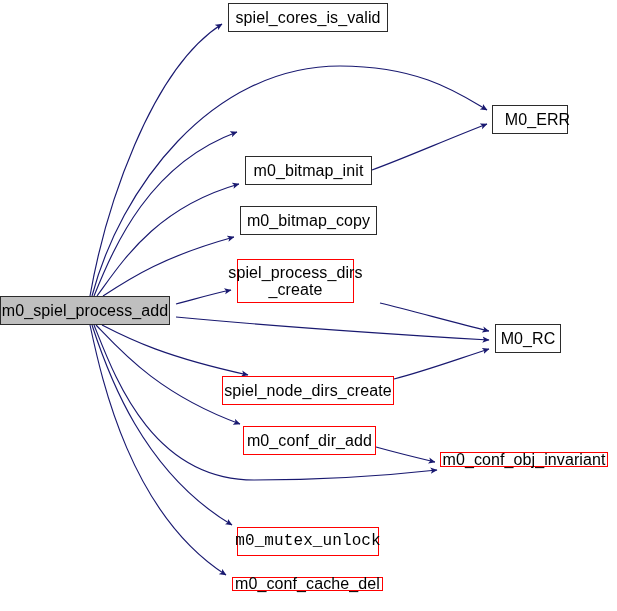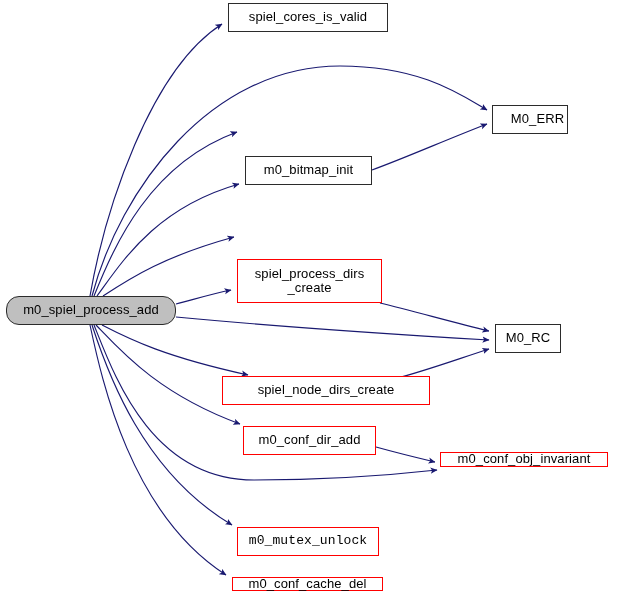--- a/index.html
+++ b/index.html
@@ -22,21 +22,21 @@
     width: 617px;
     height: 611px;
   }
   .node {
     position: absolute;
     box-sizing: border-box;
     display: flex;
     align-items: center;
     justify-content: center;
     text-align: center;
-    font-size: 13px;
+    font-size: 16px;
     line-height: 1.08;
     color: #000000;
     background: #ffffff;
     border: 1px solid #2b2b2b;
     white-space: pre;
     letter-spacing: 0.1px;
     z-index: 3;
     cursor: pointer;
   }
   .node.red {
@@ -74,22 +74,23 @@
       <path d="M 92,325 C 108,374 143,472 232,525" fill="none" stroke="#191970" stroke-width="1.15" marker-end="url(#arrowhead)"></path>
       <path d="M 90,325 C 102,381 131,514 226,575" fill="none" stroke="#191970" stroke-width="1.15" marker-end="url(#arrowhead)"></path>
       <path d="M 372,170 C 405,158 448,139 487,124" fill="none" stroke="#191970" stroke-width="1.15" marker-end="url(#arrowhead)"></path>
       <path d="M 380,303 C 413,311 452,322 489,331" fill="none" stroke="#191970" stroke-width="1.15" marker-end="url(#arrowhead)"></path>
       <path d="M 394,379 C 425,371 455,360 489,349" fill="none" stroke="#191970" stroke-width="1.15" marker-end="url(#arrowhead)"></path>
       <path d="M 376,447 C 394,452 414,457 435,462" fill="none" stroke="#191970" stroke-width="1.15" marker-end="url(#arrowhead)"></path>
     </svg>
 <div class="node" style="left: 228px; top: 3px; width: 160px; height: 29px;"><span class="node-label">spiel_cores_is_valid</span></div>
     <div class="node" style="left: 492px; top: 105px; width: 76px; height: 29px; padding-left: 15px;"><span class="node-label">M0_ERR</span></div>
     <div class="node" style="left: 245px; top: 156px; width: 127px; height: 29px;"><span class="node-label">m0_bitmap_init</span></div>
-    <div class="node red" style="left: 237px; top: 259px; width: 145px; height: 44px;"><span class="node-label">spiel_process_dirs
+    <div class="node" style="left: 240px; top: 206px; width: 137px; height: 29px;"><span class="node-label">m0_bitmap_copy</span></div>
+    <div class="node red" style="left: 237px; top: 259px; width: 117px; height: 44px;"><span class="node-label">spiel_process_dirs
 _create</span></div>
-    <div class="node current" style="left: 6px; top: 296px; width: 170px; height: 29px; border-radius: 13px;"><span class="node-label">m0_spiel_process_add</span></div>
+    <div class="node current" style="left: 0; top: 296px; width: 170px; height: 29px;"><span class="node-label">m0_spiel_process_add</span></div>
     <div class="node" style="left: 495px; top: 324px; width: 66px; height: 29px;"><span class="node-label">M0_RC</span></div>
-    <div class="node red" style="left: 222px; top: 376px; width: 208px; height: 29px;"><span class="node-label">spiel_node_dirs_create</span></div>
+    <div class="node red" style="left: 222px; top: 376px; width: 172px; height: 29px;"><span class="node-label">spiel_node_dirs_create</span></div>
     <div class="node red" style="left: 243px; top: 426px; width: 133px; height: 29px; justify-content: center;"><span class="node-label">m0_conf_dir_add</span></div>
     <div class="node red" style="left: 440px; top: 452px; width: 168px; height: 15px;"><span class="node-label">m0_conf_obj_invariant</span></div>
     <div class="node red" style="left: 237px; top: 527px; width: 142px; height: 29px; font-family: Liberation Mono, monospace;"><span class="node-label">m0_mutex_unlock</span></div>
     <div class="node red" style="left: 232px; top: 577px; width: 151px; height: 14px;"><span class="node-label">m0_conf_cache_del</span></div>
   </div>
 
 </body></html>

